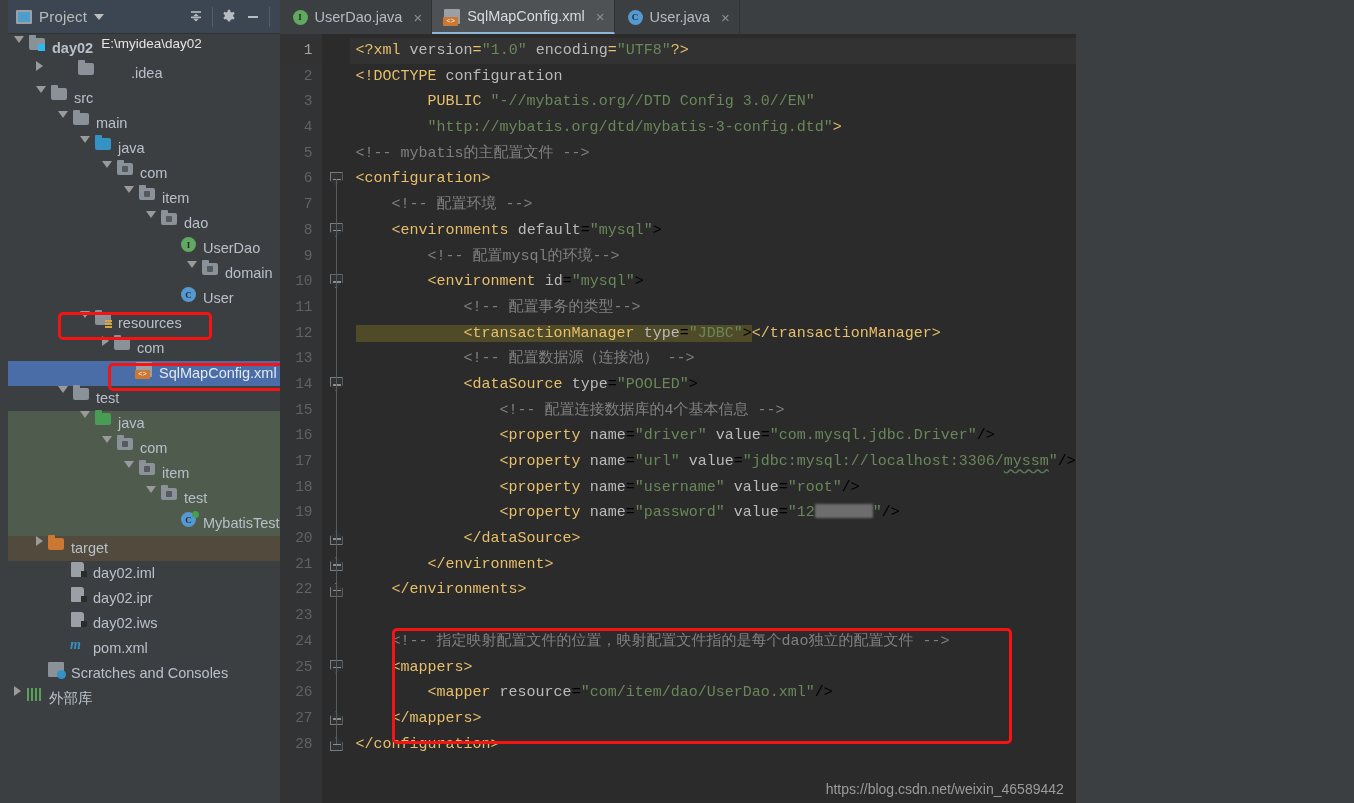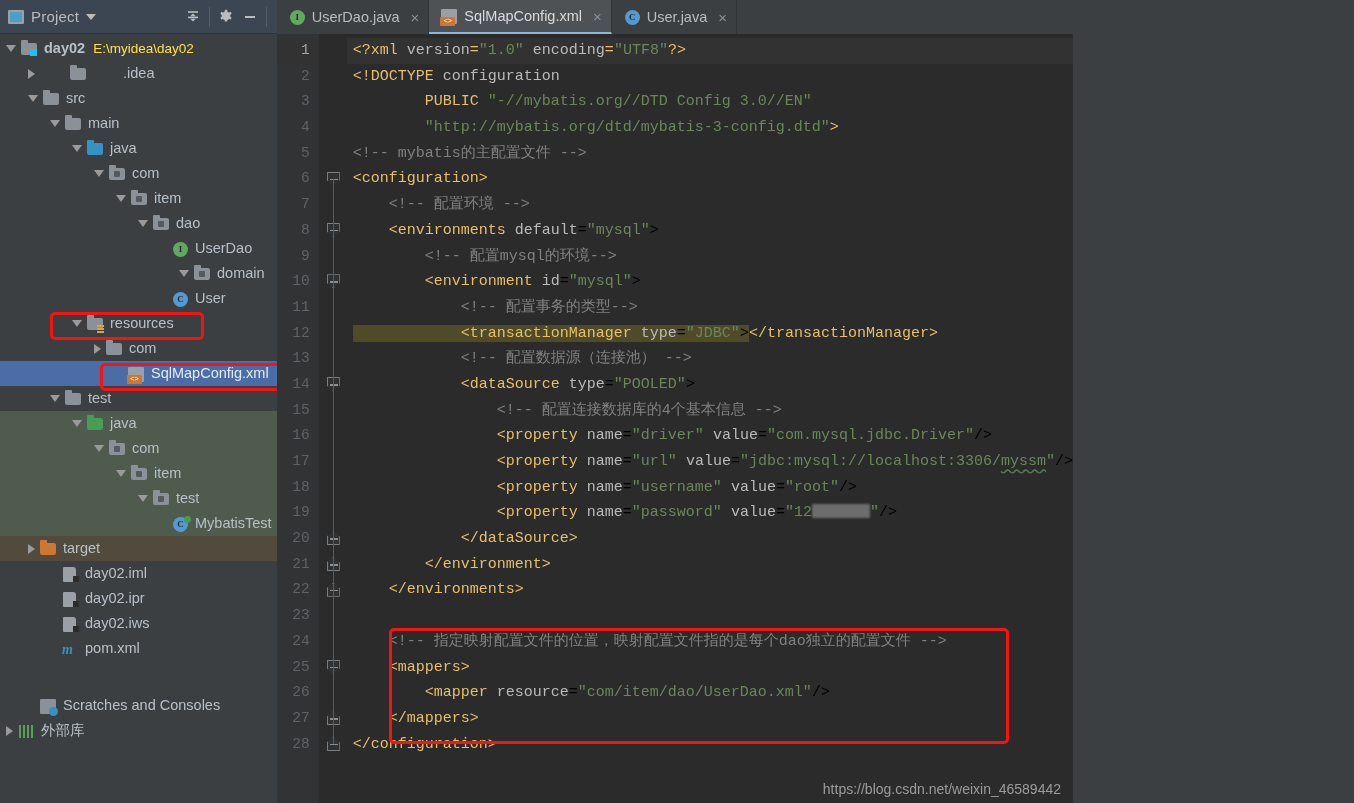--- a/index.html
+++ b/index.html
@@ -2,21 +2,21 @@
 <html><head>
 <meta charset="utf-8">
 <style>
   * { box-sizing: border-box; margin: 0; padding: 0; }
   html, body {
     width: 1354px; height: 803px;
     background: #3c3f41;
     font-family: "Liberation Sans", sans-serif;
     overflow: hidden;
   }
-  #app { position: relative; width: 1073px; height: 803px; display: flex; }
+  #app { position: relative; width: 1073px; height: 803px; display: flex; padding-left: 8px; }
 
   
   #project-panel {
     width: 380px; height: 803px;
     background: #3c3f41;
     display: flex; flex-direction: column;
     position: relative;
   }
   #project-header {
     height: 34px; background: #3c4552;
@@ -37,34 +37,34 @@
   .ph-spacer { flex: 1; }
   .ph-btn { width: 24px; height: 24px; display:flex; align-items:center; justify-content:center; }
   .ph-sep { width: 1px; height: 20px; background: #555c66; margin: 0 4px; }
 
   #tree {
     flex: 1; overflow: hidden;
     font-size: 14.5px; color: #a9b7c6;
     padding-top: 2px;
   }
   .row {
-    height: 25px; display: flex; align-items: center;
+    height: 25px; display: flex; 
     position: relative; white-space: nowrap;
     color: #b7c0c9;
   }
   .row .arrow {
     width: 0; height: 0; flex: 0 0 auto;
     margin-right: 5px;
   }
   .arrow.closed { border-top: 5px solid transparent; border-bottom: 5px solid transparent; border-left: 7px solid #9a9a9a; }
   .arrow.open   { border-left: 5px solid transparent; border-right: 5px solid transparent; border-top: 7px solid #9a9a9a; }
   .arrow.none   { width: 7px; }
   .ico { width: 17px; height: 16px; flex: 0 0 auto; margin-right: 6px; position: relative; }
   .lbl { line-height: 25px; }
-  .sub { color: #fde047; margin-left: 8px; font-size: 13.5px; }
+  .sub { color: #e5e5e5; margin-left: 8px; font-size: 13.5px; }
 
   
   .fold { position:absolute; left:0; top:2px; width:16px; height:12px; border-radius:1px 2px 2px 2px; }
   .fold:before { content:""; position:absolute; left:0; top:-3px; width:7px; height:4px; border-radius:1px 1px 0 0; background: inherit; }
   .f-grey  { background:#8a9199; }
   .f-blue  { background:#3592c4; }
   .f-green { background:#499c54; }
   .f-orange{ background:#cc7832; }
   .badge { position:absolute; right:-1px; bottom:-1px; width:7px; height:7px; }
   .badge.blue { background:#2eb8f0; }
@@ -371,21 +371,21 @@
           </span>
           <span class="lbl">day02.iws</span>
         </div>
         <div class="row" style="padding-left: 50px;">
           <span class="arrow none"></span>
           <span class="ico">
             <span class="mico">m</span>
           </span>
           <span class="lbl">pom.xml</span>
         </div>
-        <div class="row" style="padding-left: 28px; margin-top: 32px;">
+        <div class="row" style="padding-left: 28px;">
           <span class="arrow none"></span>
           <span class="ico">
             <span class="scratchico"></span>
           </span>
           <span class="lbl">Scratches and Consoles</span>
         </div>
         <div class="row" style="padding-left: 6px;">
           <span class="arrow closed"></span>
           <span class="ico">
             <span class="libico"></span>

